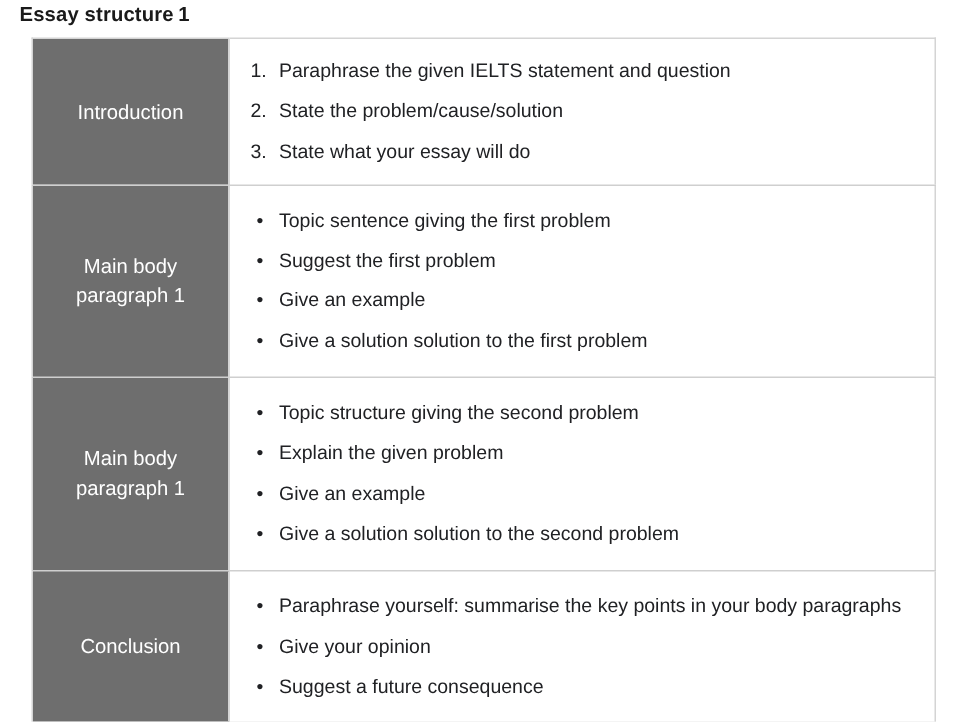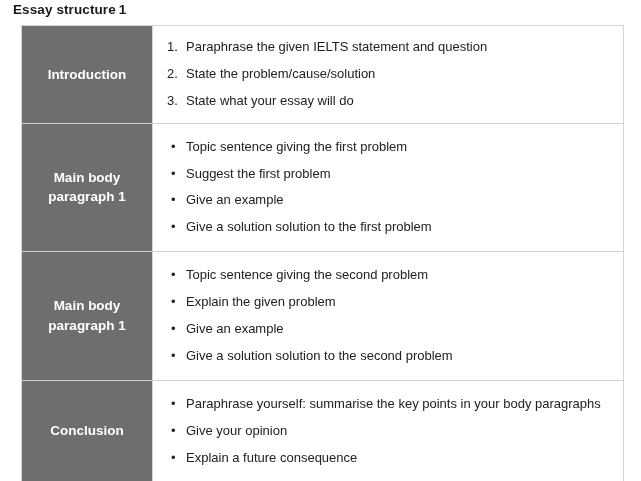--- a/index.html
+++ b/index.html
@@ -52,21 +52,21 @@
     border-bottom: 1px solid #cfcfcf;
   }
   .structure-table tr:last-child {
     border-bottom: none;
   }
 
   td.stage-cell {
     width: 131px;
     background: #6e6e6e;
     color: #ffffff;
-    font-weight: bold;
+    font-weight: normal;
     font-size: 13.5px;
     text-align: center;
     vertical-align: middle;
     line-height: 1.45;
     padding: 6px 8px;
     border-right: 1px solid #d4d4d4;
     box-sizing: border-box;
   }
   td.stage-cell .stage-line {
     display: block;
@@ -158,35 +158,35 @@
             </ul>
           </td>
         </tr>
         <tr>
           <td class="stage-cell">
             <span class="stage-line">Main body</span>
             <span class="stage-line">paragraph 1</span>
           </td>
           <td class="detail-cell">
             <ul class="detail-list">
-              <li><span class="marker">•</span><span>Topic sentence giving the second problem</span></li>
+              <li><span class="marker">•</span><span>Topic structure giving the second problem</span></li>
               <li><span class="marker">•</span><span>Explain the given problem</span></li>
               <li><span class="marker">•</span><span>Give an example</span></li>
               <li><span class="marker">•</span><span>Give a solution solution to the second problem</span></li>
             </ul>
           </td>
         </tr>
         <tr>
           <td class="stage-cell">
             <span class="stage-line">Conclusion</span>
           </td>
           <td class="detail-cell">
             <ul class="detail-list">
               <li><span class="marker">•</span><span>Paraphrase yourself: summarise the key points in your body paragraphs</span></li>
               <li><span class="marker">•</span><span>Give your opinion</span></li>
-              <li><span class="marker">•</span><span>Explain a future consequence</span></li>
+              <li><span class="marker">•</span><span>Suggest a future consequence</span></li>
             </ul>
           </td>
         </tr>
       </tbody>
   </table>
 
 </div>
 
 </body></html>

